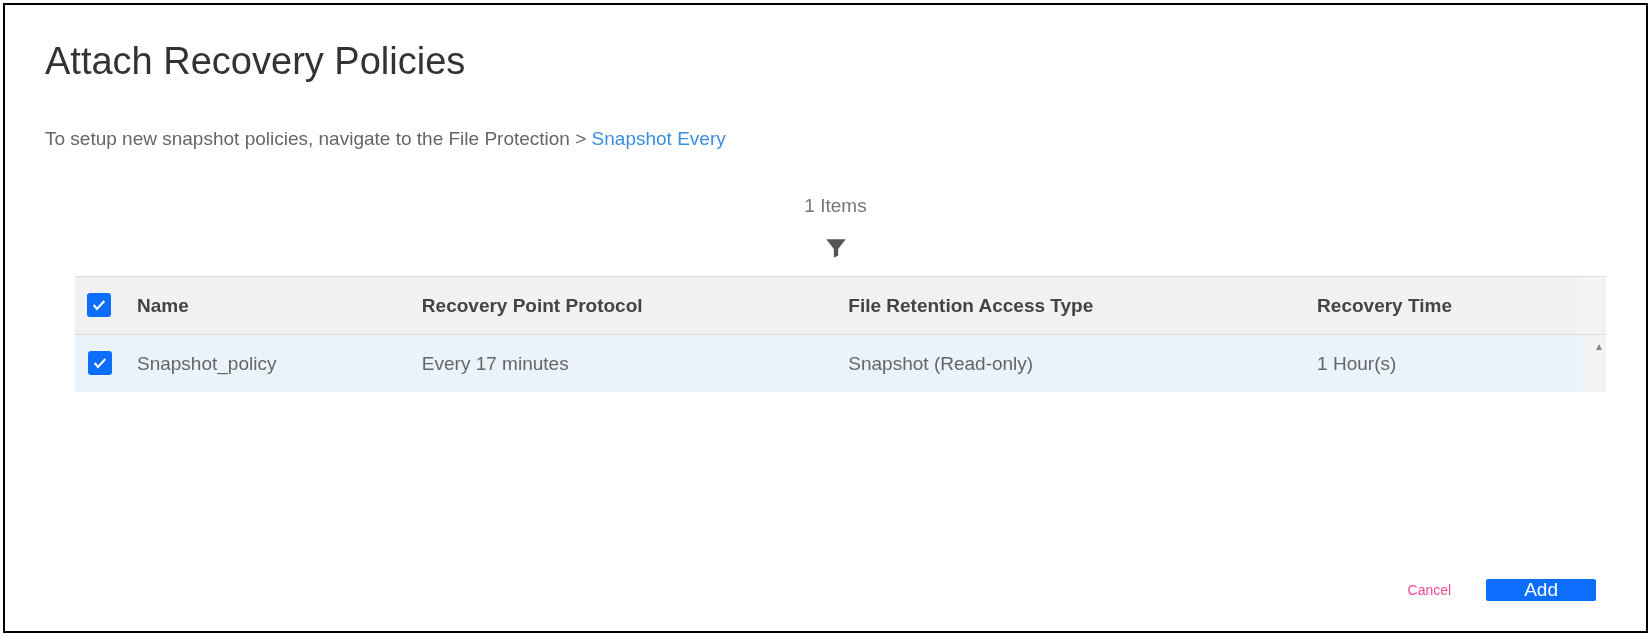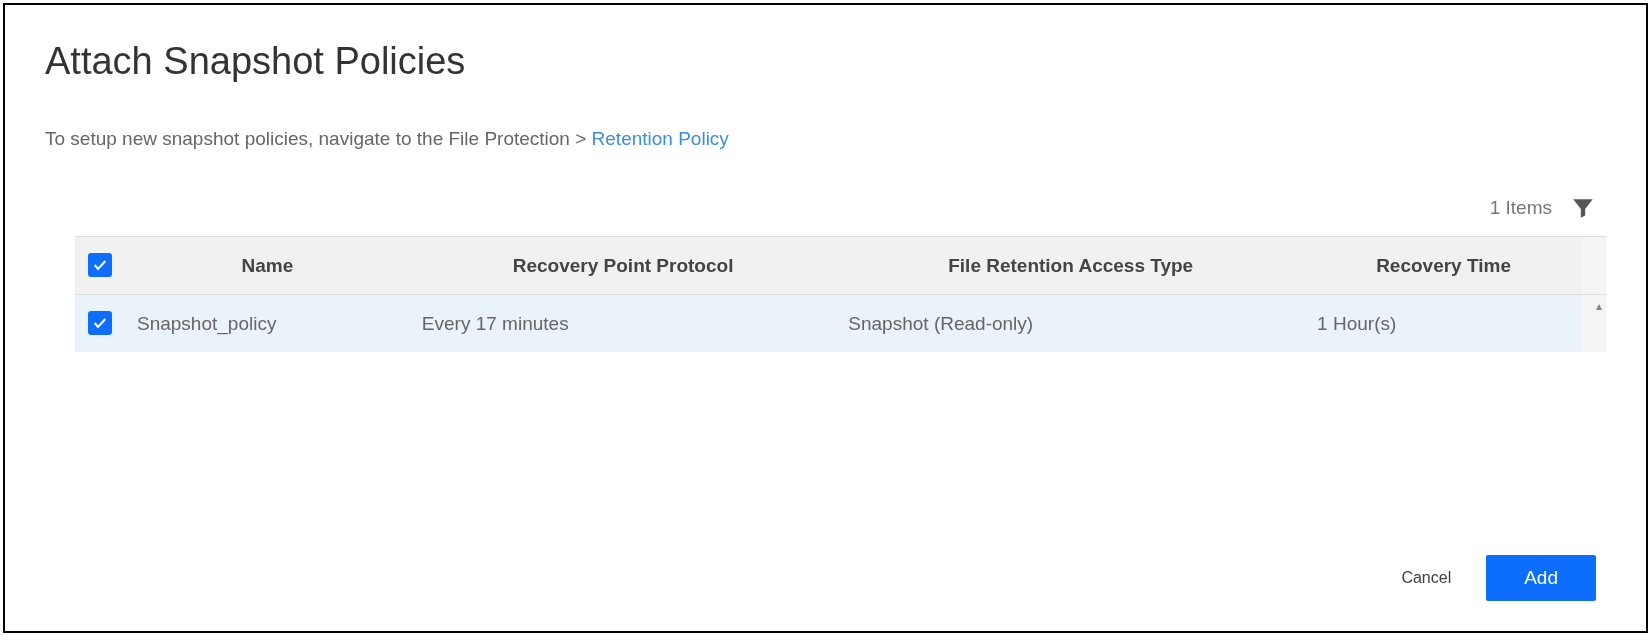--- a/index.html
+++ b/index.html
@@ -39,20 +39,21 @@
     .table-area {
       padding-left: 30px;
       flex: 1;
     }
     .table-toolbar {
       display: flex;
       justify-content: flex-end;
       align-items: center;
       padding: 0 10px 15px 0;
       gap: 18px;
+      flex-direction: column;
     }
     .items-count {
       font-size: 19px;
       color: #777;
     }
     .filter-icon {
       width: 26px;
       height: 26px;
       fill: #555;
       cursor: pointer;
@@ -60,21 +61,21 @@
     .data-table {
       width: 100%;
       border-collapse: collapse;
     }
     .data-table thead tr {
       background: #f1f1f1;
       border-top: 1px solid #ddd;
       border-bottom: 1px solid #ddd;
     }
     .data-table th {
-      text-align: center;
+      text-align: left;
       font-weight: 600;
       font-size: 19px;
       color: #444;
       padding: 16px 12px;
     }
     .data-table tbody tr {
       background: #eaf2fa;
     }
     .data-table td {
       font-size: 19px;
@@ -118,43 +119,43 @@
       display: flex;
       justify-content: flex-end;
       align-items: center;
       gap: 35px;
       padding: 20px 10px 0 0;
       margin-top: auto;
     }
     .btn-cancel {
       background: none;
       border: none;
-      color: #404040;
-      font-size: 16px;
+      color: #ec4899;
+      font-size: 14px;
       font-weight: 400;
       cursor: pointer;
     }
     .btn-add {
       background: #0d6efd;
       color: #fff;
       border: none;
       font-size: 19px;
-      padding: 12px 38px;
+      padding: 0 38px;
       cursor: pointer;
       border-radius: 2px;
     }
   </style>
 </head>
 <body>
 
 <div class="dialog">
-  <h1 class="dialog-title">Attach Snapshot Policies</h1>
+  <h1 class="dialog-title">Attach Recovery Policies</h1>
 
   <p class="instruction">
-    <span>To setup new snapshot policies, navigate to the File Protection &gt; </span><a class="link">Retention Policy</a>
+    <span>To setup new snapshot policies, navigate to the File Protection &gt; </span><a class="link">Snapshot Every</a>
   </p>
 
   <div class="table-area">
     <div class="table-toolbar">
       <span class="items-count">1 Items</span>
       <svg class="filter-icon" viewBox="0 0 24 24">
         <path d="M3 4h18l-7 9v6l-4 2v-8L3 4z"></path>
       </svg>
     </div>
 

